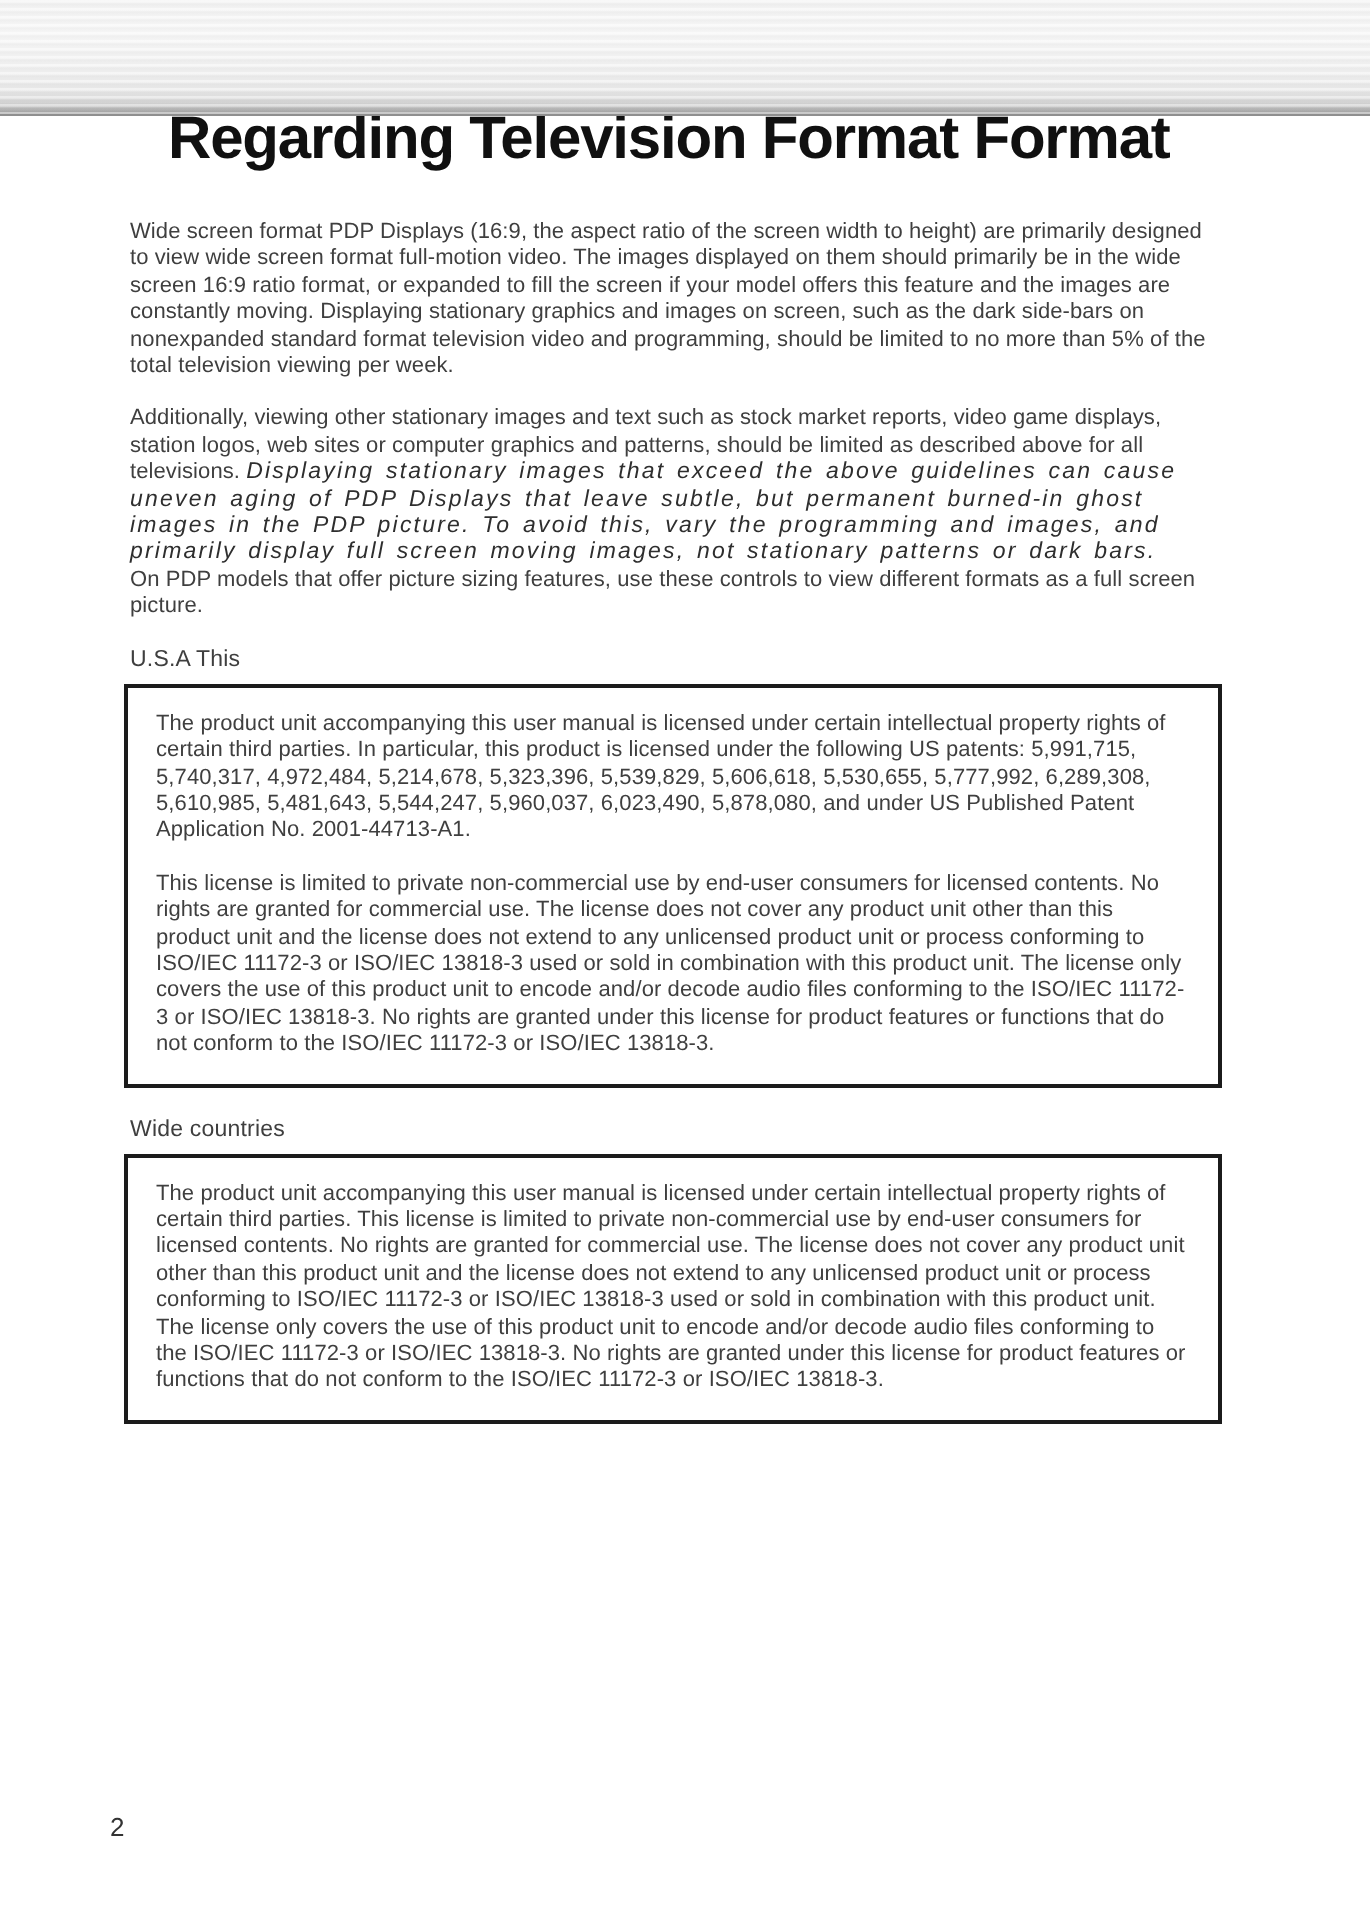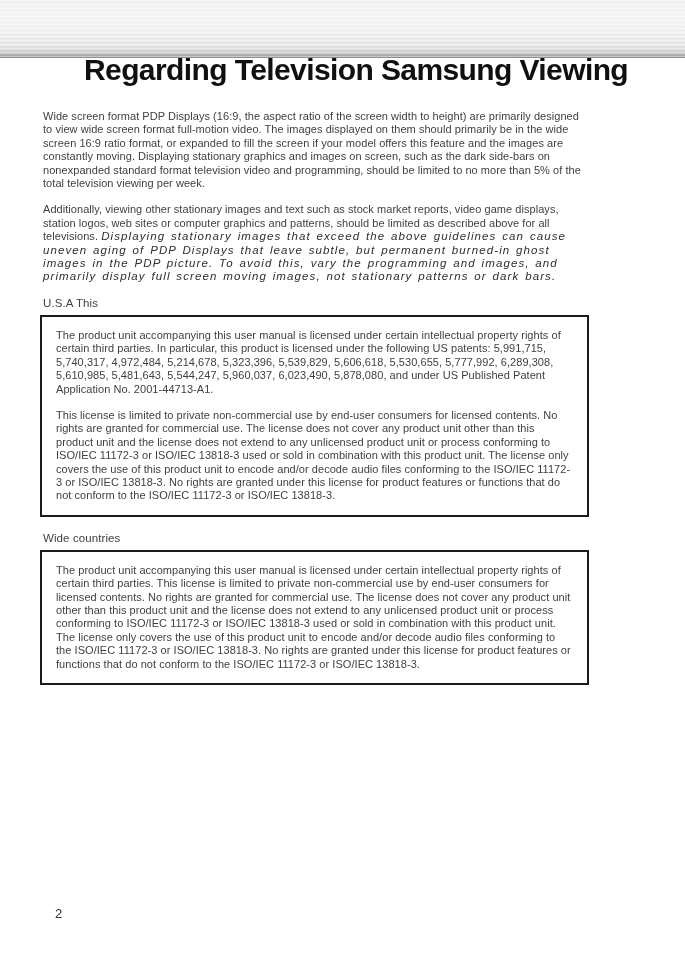--- a/index.html
+++ b/index.html
@@ -35,21 +35,21 @@
   .title {
     margin: 13px 40px 0 84px;
     font-size: 30px;
     line-height: 38px;
     font-weight: bold;
     letter-spacing: -0.6px;
     color: #101010;
   }
   
   .content {
-    margin: 21px 52px 0 40px;
+    margin: 21px 52px 0 62px;
   }
   .para {
     margin: 0 0 0 3px;
     width: 538px;
     font-size: 11px;
     line-height: 13.4px;
     letter-spacing: 0.05px;
   }
   .para + .para, .gap-top { margin-top: 13px; }
   .emph {
@@ -91,29 +91,30 @@
 </style>
 </head>
 <body>
 
 <div class="page">
 
   <div class="banner"></div>
 
   <h1 class="title">
     <span>Important Warranty Information</span><br>
-    <span>Regarding Television Samsung Viewing</span>
+    <span>Regarding Television Format Format</span>
   </h1>
 
   <div class="content">
 
     <p class="para">Wide screen format PDP Displays (16:9, the aspect ratio of the screen width to height) are primarily designed to view wide screen format full-motion video. The images displayed on them should primarily be in the wide screen 16:9 ratio format, or expanded to fill the screen if your model offers this feature and the images are constantly moving. Displaying stationary graphics and images on screen, such as the dark side-bars on nonexpanded standard format television video and programming, should be limited to no more than 5% of the total television viewing per week.</p>
 
     <div class="para">
       <span>Additionally, viewing other stationary images and text such as stock market reports, video game displays, station logos, web sites or computer graphics and patterns, should be limited as described above for all televisions. </span><span class="emph">Displaying stationary images that exceed the above guidelines can cause uneven aging of PDP Displays that leave subtle, but permanent burned-in ghost images in the PDP picture. To avoid this, vary the programming and images, and primarily display full screen moving images, not stationary patterns or dark bars.</span>
+      <div>On PDP models that offer picture sizing features, use these controls to view different formats as a full screen picture.</div>
     </div>
 
 
     <div class="section-label">U.S.A This</div>
 
     <div class="license-box">
       <p class="box-para">The product unit accompanying this user manual is licensed under certain intellectual property rights of certain third parties. In particular, this product is licensed under the following US patents: 5,991,715, 5,740,317, 4,972,484, 5,214,678, 5,323,396, 5,539,829, 5,606,618, 5,530,655, 5,777,992, 6,289,308, 5,610,985, 5,481,643, 5,544,247, 5,960,037, 6,023,490, 5,878,080, and under US Published Patent Application No. 2001-44713-A1.</p>
       <p class="box-para">This license is limited to private non-commercial use by end-user consumers for licensed contents. No rights are granted for commercial use. The license does not cover any product unit other than this product unit and the license does not extend to any unlicensed product unit or process conforming to ISO/IEC 11172-3 or ISO/IEC 13818-3 used or sold in combination with this product unit. The license only covers the use of this product unit to encode and/or decode audio files conforming to the ISO/IEC 11172-3 or ISO/IEC 13818-3. No rights are granted under this license for product features or functions that do not conform to the ISO/IEC 11172-3 or ISO/IEC 13818-3.</p>
     </div>
 

